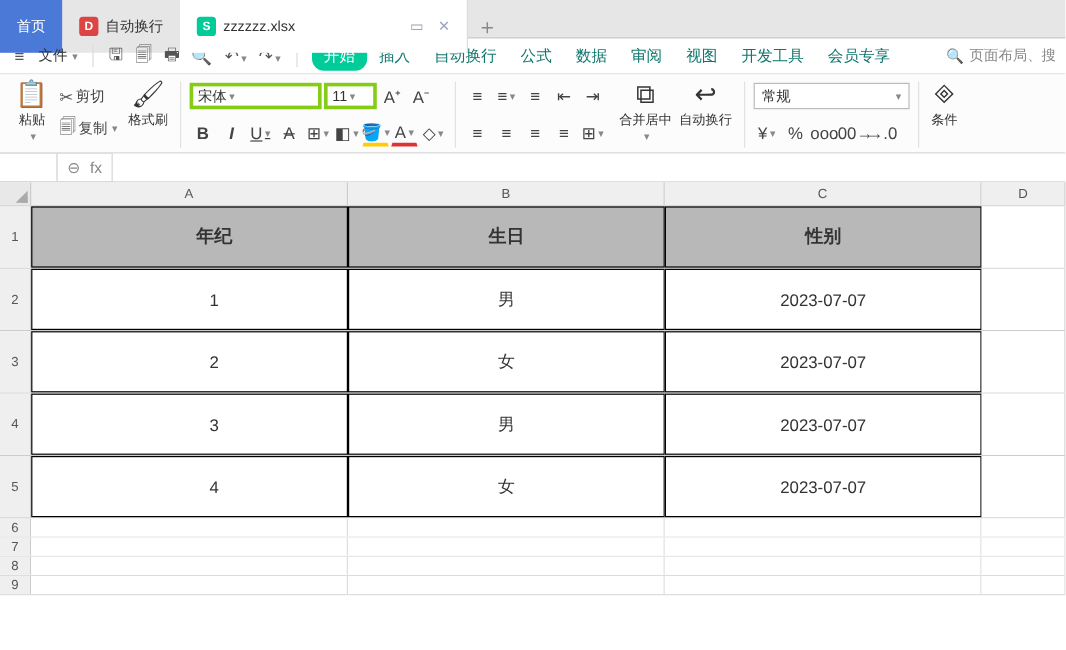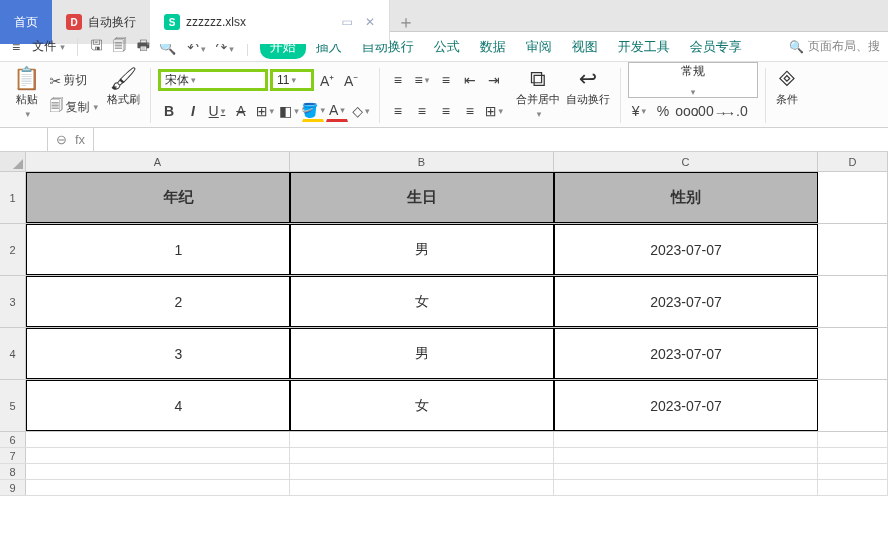--- a/index.html
+++ b/index.html
@@ -40,21 +40,21 @@
 .minibtn .ico { font-size:14px; color:#555;}
 .dd::after { content:"▾"; font-size:9px; color:#888; margin-left:2px;}
 .fontbox { border:3px solid #84cc16; height:22px; display:flex; align-items:center; padding:0 4px; font-size:12px; background:#fff;}
 .fontname { width:110px; }
 .fontsize { width:44px; }
 .fmtbtn { width:22px; height:22px; display:flex; align-items:center; justify-content:center; font-size:14px; color:#444; border:1px solid transparent;}
 .fmtbtn.b { font-weight:bold; font-style:italic;}
 .fmtbtn.u { text-decoration:underline;}
 .underline-red { border-bottom:3px solid #d33; }
 .underline-yellow { border-bottom:3px solid #fc0; }
-.numfmt { border:1px solid #bbb; height:36px; width:130px; display:flex; align-items:center; padding:0 6px; font-size:12px; background:#fff; justify-content:space-between;flex-direction:column;}
+.numfmt { border:1px solid #bbb; height:22px; width:130px; display:flex; align-items:center; padding:0 6px; font-size:12px; background:#fff; justify-content:space-between;}
 
 
 .fxrow { display:flex; height:24px; border-bottom:1px solid #d0d0d0; align-items:stretch;}
 .namebox { width:140px; border-right:1px solid #d0d0d0; display:flex; align-items:center; justify-content:center; font-size:12px; color:#333; position:relative; background:#fff;}
 .namebox::after { content:"▾"; position:absolute; right:6px; font-size:9px; color:#888;}
 .fxgap { width:48px; border-right:1px solid #d0d0d0;}
 .fxicons { display:flex; align-items:center; gap:8px; padding:0 8px; color:#888; font-size:13px; border-right:1px solid #d0d0d0;}
 .fxinput { flex:1; padding:0 6px; font-size:12px; display:flex; align-items:center; background:#fff;}
 
 

